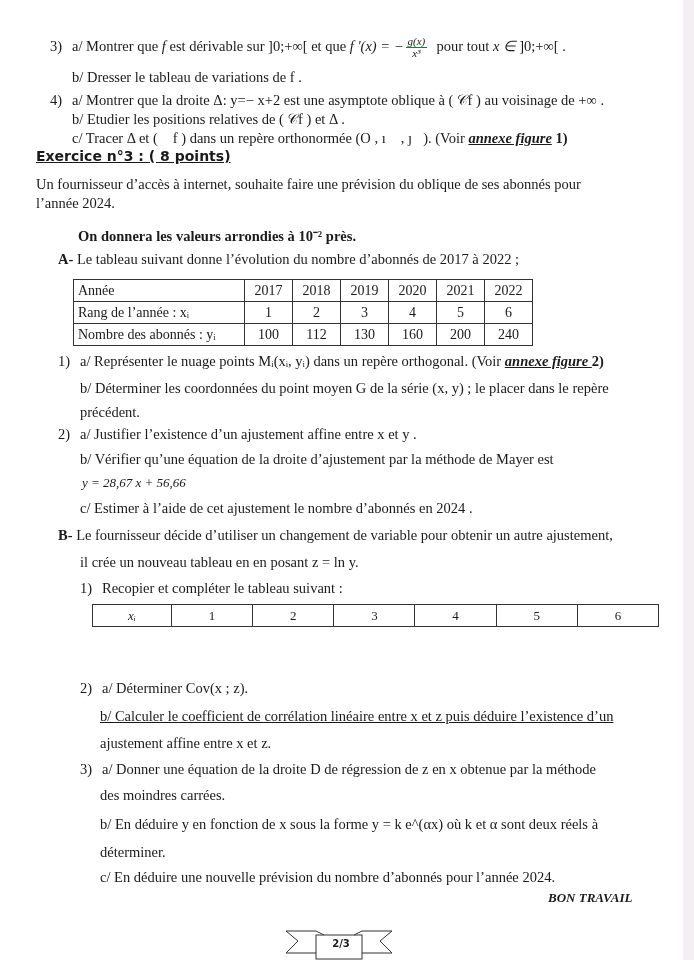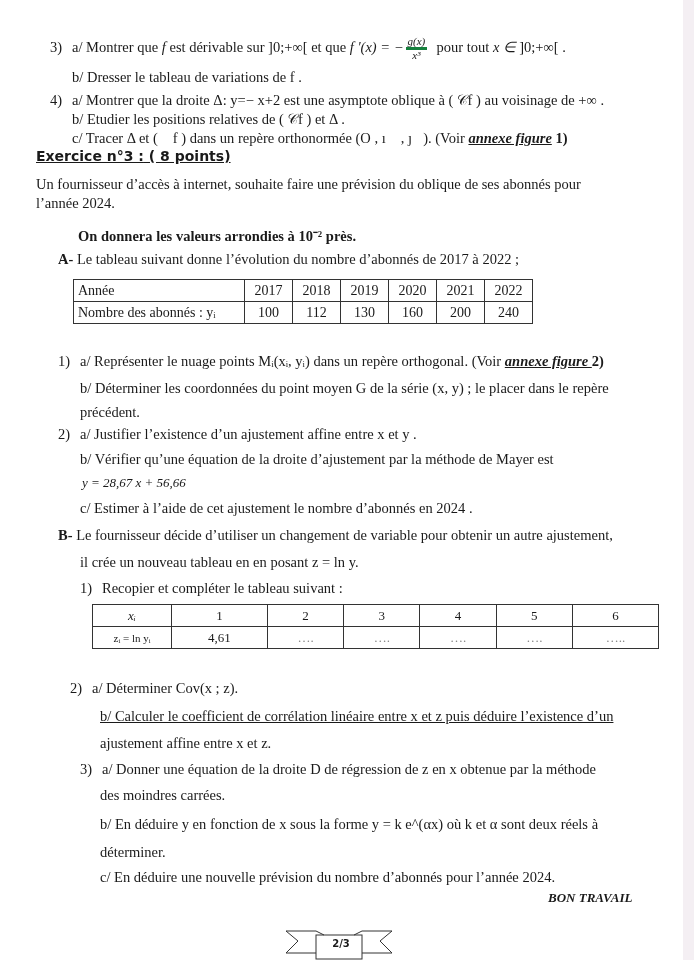--- a/index.html
+++ b/index.html
@@ -5,21 +5,21 @@
   html, body { margin: 0; padding: 0; }
   body {
     width: 694px; height: 960px; background: #ffffff; position: relative; overflow: hidden;
     font-family: "Liberation Serif", serif; color: #1a1a1a; font-size: 14.5px;
   }
   .right-strip { position: absolute; left: 683px; top: 0; width: 11px; height: 960px; background: #f4eff3; }
   .ln { position: absolute; white-space: nowrap; line-height: 18px; }
   .num { display: inline-block; width: 22px; }
   i.m { font-style: italic; font-family: "Liberation Serif", serif; }
   .frac { display: inline-block; vertical-align: middle; text-align: center; font-size: 11px; line-height: 11px; margin: 0 2px; }
-  .frac .top { display: block; border-bottom: 3px solid #15803d; padding: 0 2px; font-style: italic; }
+  .frac .top { display: block; border-bottom: 1px solid #15803d; padding: 0 2px; font-style: italic; }
   .frac .bot { display: block; font-style: italic; }
   .annex { font-weight: bold; font-style: italic; text-decoration: underline; }
   .ex-title { position: absolute; left: 36px; top: 148px; font-family: "DejaVu Sans", sans-serif; font-weight: bold; font-size: 14px; text-decoration: underline; }
   .ex-title span.pts { text-decoration: none; }
   table.data { position: absolute; border-collapse: collapse; font-size: 14px; }
   table.data td { border: 1px solid #333; height: 21px; padding: 0 4px; text-align: center; }
   table.data td.hd { text-align: left; }
   .bon { position: absolute; left: 548px; top: 890px; font-weight: bold; font-style: italic; font-size: 13px; }
   .pager { position: absolute; left: 284px; top: 925px; width: 110px; height: 35px; }
   .pager-label { position: absolute; left: 318px; top: 938px; width: 46px; text-align: center; font-family: "DejaVu Sans", sans-serif; font-size: 10px; font-weight: bold; }
@@ -57,20 +57,29 @@
       <tr>
     <td class="hd" style="width:162px;">Année</td>
     <td>2017</td>
     <td>2018</td>
     <td>2019</td>
     <td>2020</td>
     <td>2021</td>
     <td>2022</td>
   </tr>
   <tr>
+    <td class="hd">Rang de l’année :  xᵢ</td>
+    <td>1</td>
+    <td>2</td>
+    <td>3</td>
+    <td>4</td>
+    <td>5</td>
+    <td>6</td>
+  </tr>
+  <tr>
     <td class="hd">Nombre des abonnés : yᵢ</td>
     <td>100</td>
     <td>112</td>
     <td>130</td>
     <td>160</td>
     <td>200</td>
     <td>240</td>
   </tr>
 </tbody>
   </table>
@@ -99,33 +108,24 @@
   <tbody>
       <tr>
     <td style="width:70px; font-style:italic;">xᵢ</td>
     <td>1</td>
     <td>2</td>
     <td>3</td>
     <td>4</td>
     <td>5</td>
     <td>6</td>
   </tr>
-  <tr>
-    <td style="font-size:11px;">zᵢ = ln yᵢ</td>
-    <td>4,61</td>
-    <td style="color:#888;">….</td>
-    <td style="color:#888;">….</td>
-    <td style="color:#888;">….</td>
-    <td style="color:#888;">….</td>
-    <td style="color:#888;">…..</td>
-  </tr>
 </tbody>
   </table>
 
-<div class="ln" style="left:70px; top:679px;">
+<div class="ln" style="left:80px; top:679px;">
   <span class="num">2)</span><span>a/ Déterminer  Cov(x ; z).</span>
 </div>
 <div class="ln" style="left:100px; top:707px;text-decoration:underline;">b/ Calculer le coefficient de corrélation linéaire entre x et z puis déduire l’existence d’un</div>
 <div class="ln" style="left:100px; top:734px;">ajustement affine entre x et z.</div>
 <div class="ln" style="left:80px; top:760px;">
   <span class="num">3)</span><span>a/ Donner une équation de la droite  D de régression de  z  en  x  obtenue par la méthode</span>
 </div>
 <div class="ln" style="left:100px; top:786px;">des moindres carrées.</div>
 <div class="ln" style="left:100px; top:815px;">b/ En déduire y en fonction de x sous la forme  y = k e^(αx)  où k et α  sont deux réels à</div>
 <div class="ln" style="left:100px; top:843px;">déterminer.</div>

